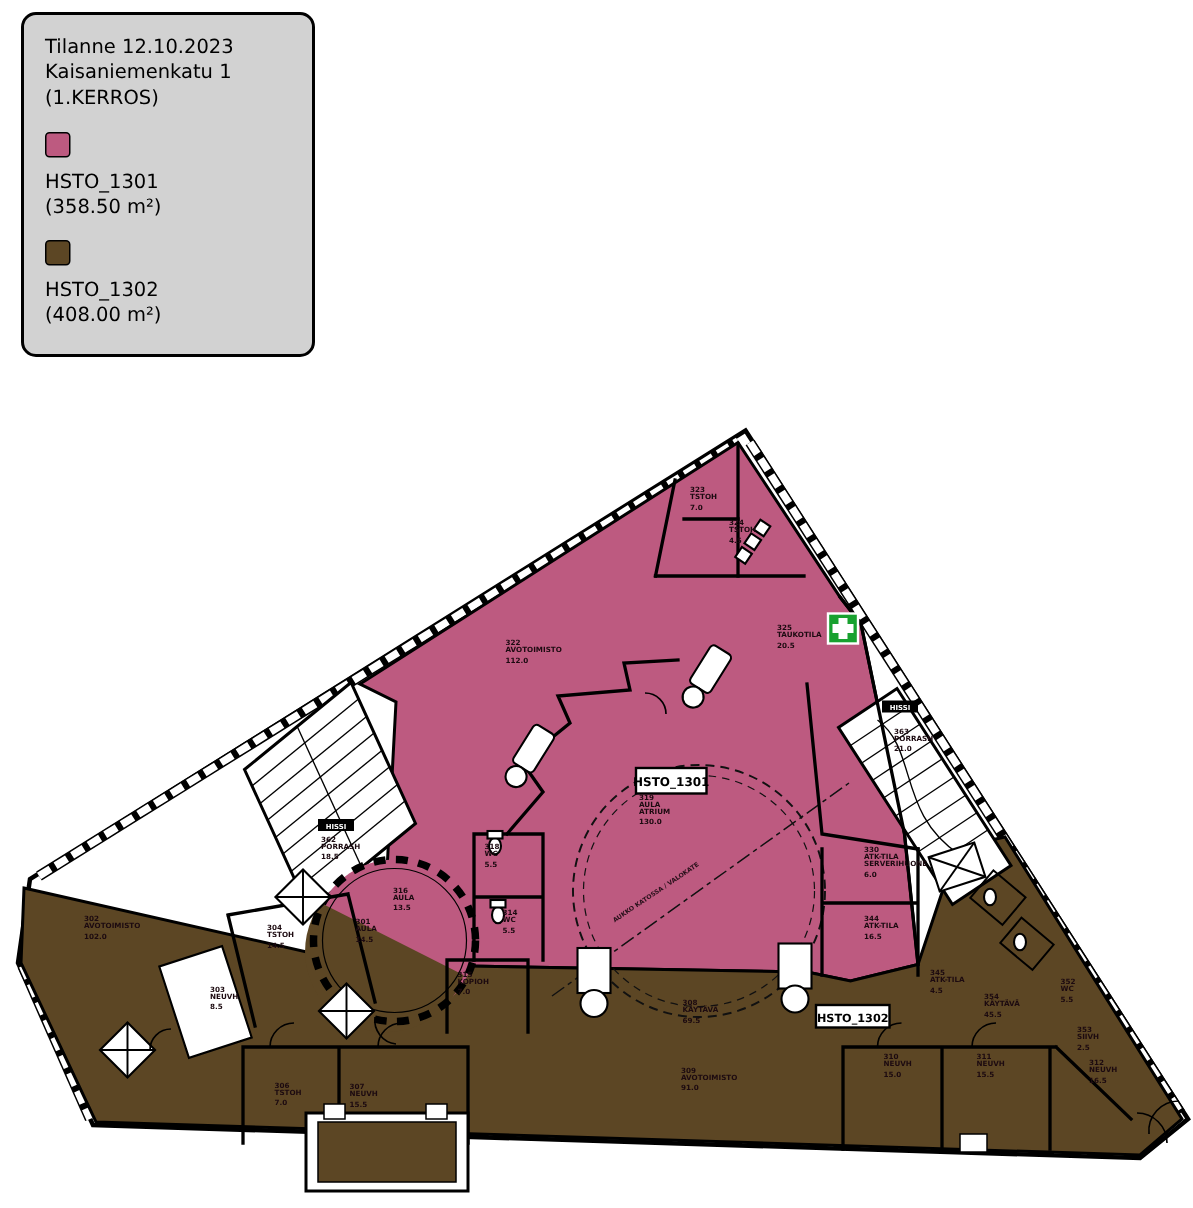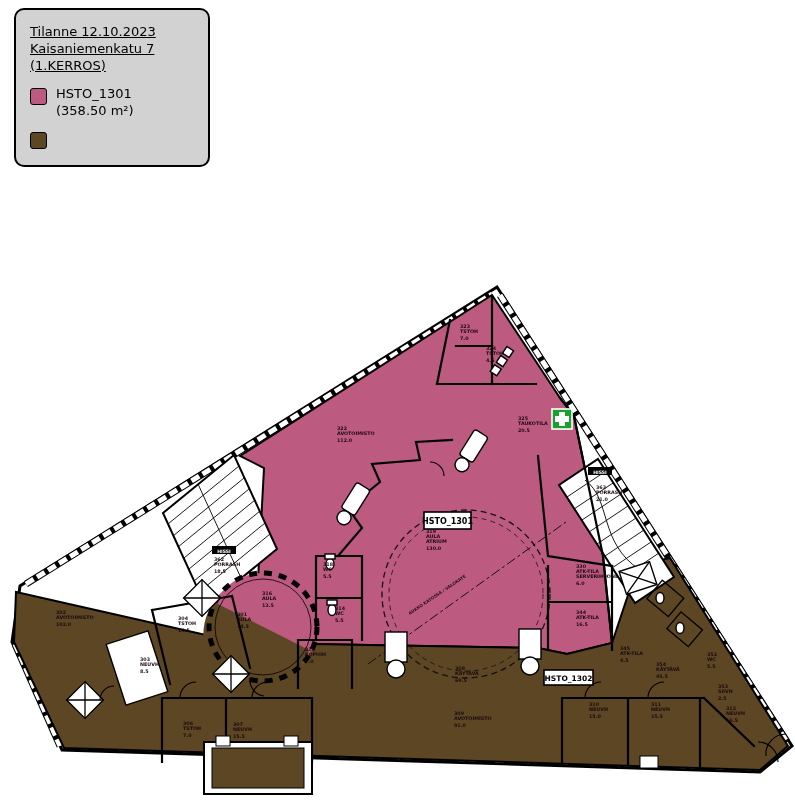--- a/index.html
+++ b/index.html
@@ -29,22 +29,22 @@
   .tag-text{font-size:8px;font-weight:bold;fill:#000;text-anchor:middle;}
   .hissi-box{fill:#000;}
   .hissi-text{font-size:4.6px;font-weight:bold;fill:#fff;text-anchor:middle;}
   .atrium-note{font-size:4.2px;font-weight:bold;fill:#28101a;text-anchor:middle;}
   .fixture{fill:#fff;stroke:#000;stroke-width:1.4;}
   .door{stroke:#000;stroke-width:1.1;fill:none;}
 
   .legend{position:absolute;left:14px;top:8px;width:164px;background:var(--legend-bg);
           border:2px solid #000;border-radius:10px;padding:14px 14px 16px 14px;
           font-size:13px;line-height:1.3;color:#000;z-index:5;}
-  .legend-title div{white-space:nowrap;text-decoration:underline;}
-  .legend-item{display:flex;gap:9px;margin-top:11px;align-items:flex-start;}
+  .legend-title div{white-space:nowrap;}
+  .legend-item{display:flex;gap:9px;margin-top:11px;align-items:flex-start;flex-direction:column;}
   .swatch{width:15px;height:15px;border:1.6px solid #000;border-radius:3px;flex:none;margin-top:2px;}
   .swatch-0{background:var(--unit-1301);}
   .swatch-1{background:var(--unit-1302);}
   .legend-item-label{width:124px;}
 </style>
 </head>
 <body>
 
 <div class="stage">
 
@@ -257,25 +257,26 @@
         <text x="305" y="651" class="room-label"><tspan x="305" dy="0">315</tspan><tspan x="305" dy="4.8">KOPIOH</tspan><tspan x="305" dy="7">7.0</tspan></text>
         <text x="620" y="650" class="room-label"><tspan x="620" dy="0">345</tspan><tspan x="620" dy="4.8">ATK-TILA</tspan><tspan x="620" dy="7">4.5</tspan></text>
         <text x="214" y="561" class="room-label"><tspan x="214" dy="0">362</tspan><tspan x="214" dy="4.8">PORRASH</tspan><tspan x="214" dy="7">18.5</tspan></text>
         <text x="596" y="489" class="room-label"><tspan x="596" dy="0">363</tspan><tspan x="596" dy="4.8">PORRASH</tspan><tspan x="596" dy="7">21.0</tspan></text>
       </g>
   </svg>
 
   <div class="legend">
     <div class="legend-title">
       <div>Tilanne 12.10.2023</div>
-      <div>Kaisaniemenkatu 7</div>
+      <div>Kaisaniemenkatu 1</div>
       <div>(1.KERROS)</div>
     </div>
     <div class="legend-item">
       <span class="swatch swatch-0"></span>
       <span class="legend-item-label">HSTO_1301 (358.50 m²)</span>
     </div>
     <div class="legend-item">
       <span class="swatch swatch-1"></span>
+      <span class="legend-item-label">HSTO_1302 (408.00 m²)</span>
     </div>
   </div>
 
 </div>
 
 </body></html>

